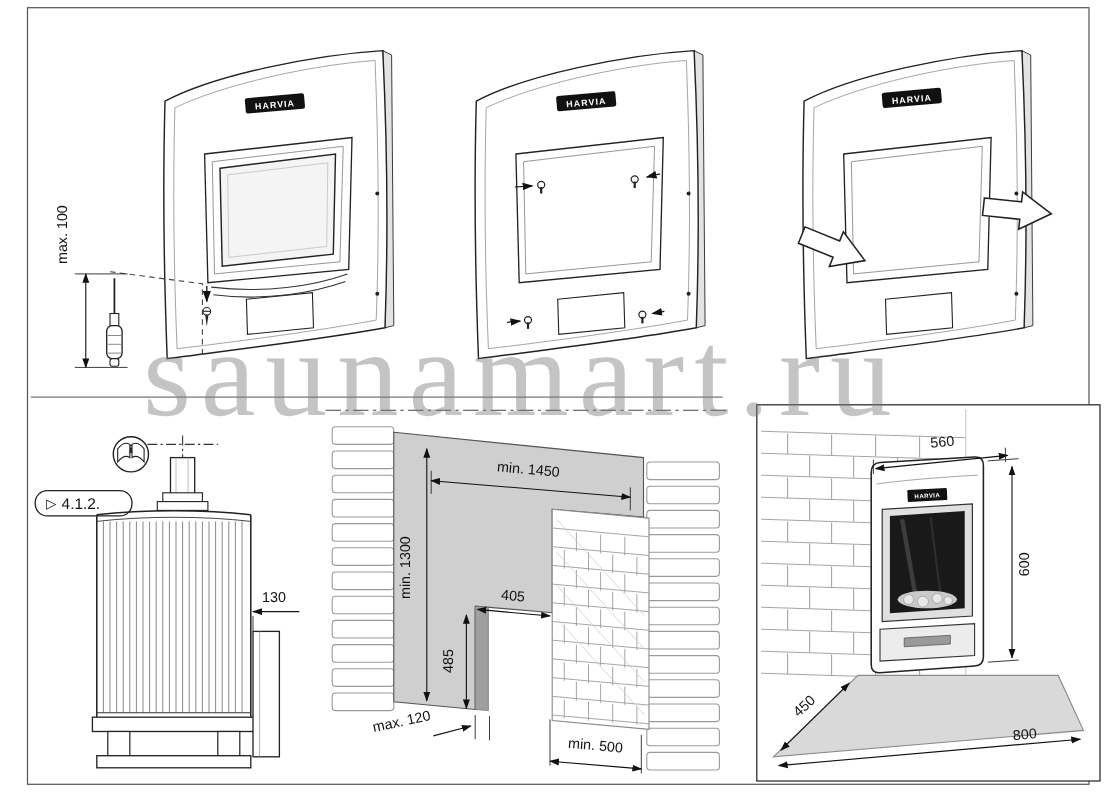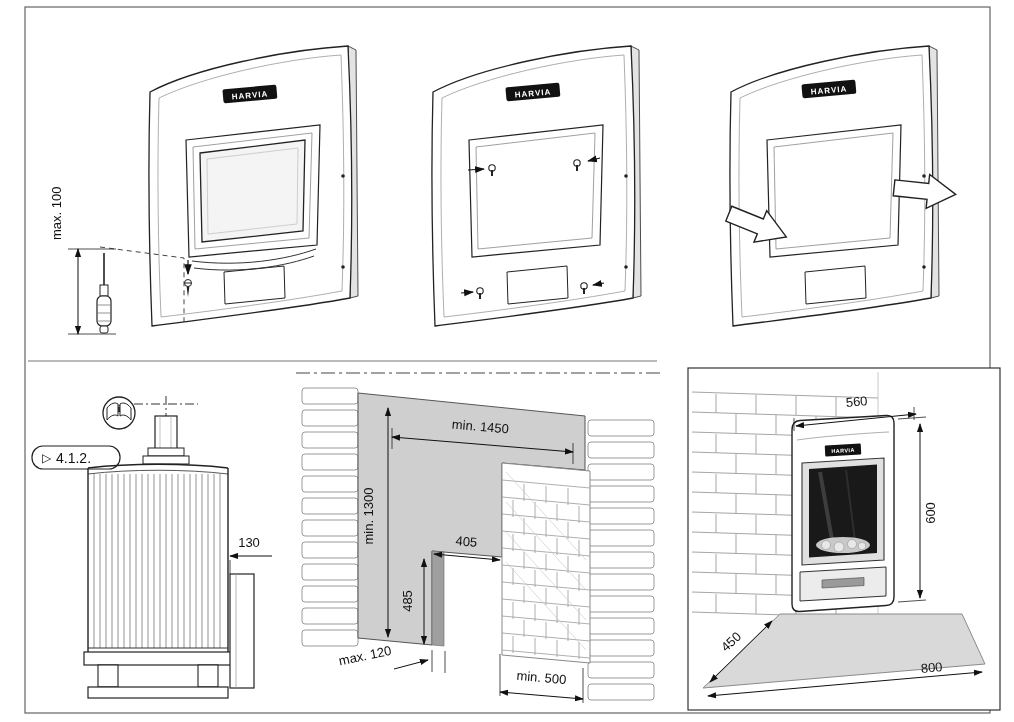--- a/index.html
+++ b/index.html
@@ -258,13 +258,14 @@
       <line x1="710" y1="682" x2="772" y2="621" stroke="#111" stroke-width="1" marker-start="url(#arr)" marker-end="url(#arr)"></line>
       <text transform="translate(734,645) rotate(-42)" class="dim-m">450</text>
     </g>
     <g>
       <line x1="708" y1="696" x2="982" y2="672" stroke="#111" stroke-width="1" marker-start="url(#arr)" marker-end="url(#arr)"></line>
       <text transform="translate(932,672) rotate(-5)" class="dim-m">800</text>
     </g>
   </g>
 </svg>
 
+<div class="watermark">saunamart.ru</div>
 </div>
 
 </body></html>

